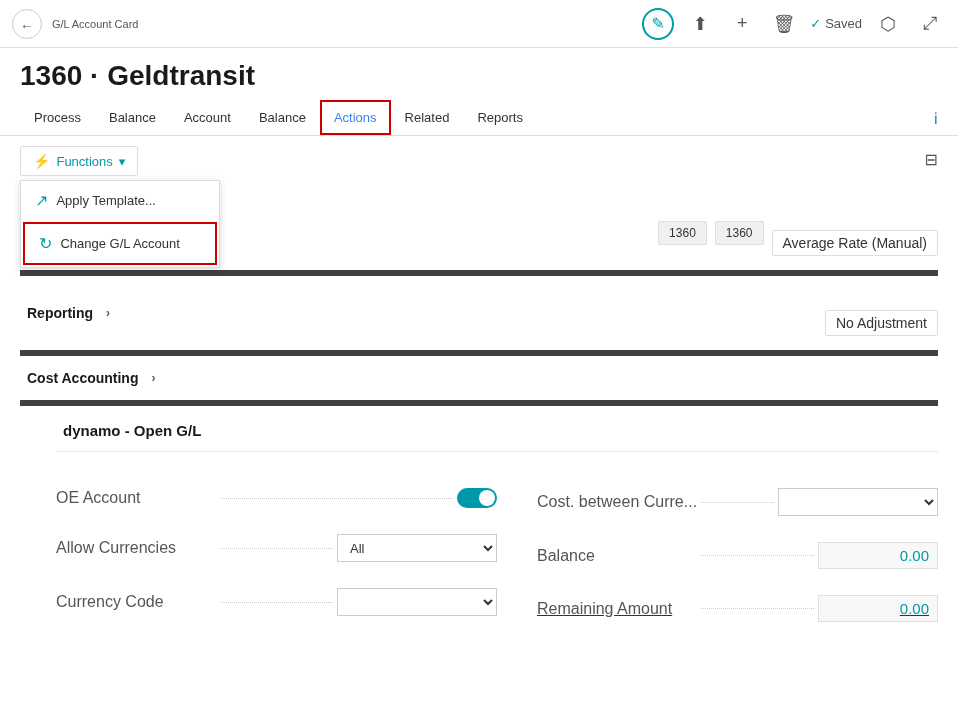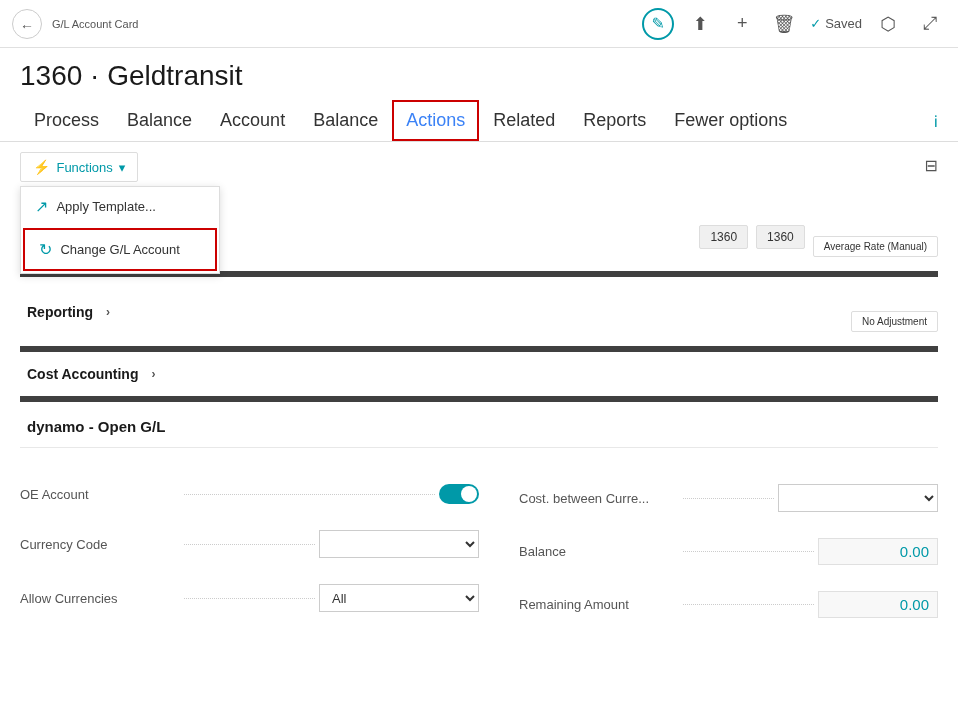--- a/index.html
+++ b/index.html
@@ -22,28 +22,28 @@
       cursor: pointer; color: #0099a8; background: #fff; font-size: 16px;
     }
     .icon-btn-flat {
       width: 32px; height: 32px; display: flex; align-items: center; justify-content: center;
       cursor: pointer; color: #555; background: none; border: none; font-size: 18px;
     }
     .saved-label { font-size: 13px; color: #555; display: flex; align-items: center; gap: 4px; }
     .saved-label .check { color: #0099a8; }
 
     .page-heading { padding: 12px 20px 0 20px; }
-    .page-heading h1 { font-size: 28px; font-weight: 400; color: #1a1a1a; }
+    .page-heading h1 { font-size: 28px; font-weight: 700; color: #1a1a1a; }
 
     .nav-tabs {
       display: flex; align-items: center; padding: 0 20px;
       border-bottom: 1px solid #ddd; margin-top: 8px; gap: 0;
     }
     .nav-tab {
-      padding: 10px 14px; font-size: 18px; cursor: pointer; color: #333;
+      padding: 10px 14px; font-size: 13px; cursor: pointer; color: #333;
       border: none; background: none; position: relative;
     }
     .nav-tab.active {
       color: #3b82f6; font-weight: 500;
       border: 2px solid #c00; padding: 8px 12px;
     }
     .nav-tab-info { margin-left: auto; color: #0099a8; font-size: 16px; cursor: pointer; }
 
     .dropdown-area { position: relative; padding: 10px 20px; }
     .functions-btn {
@@ -85,32 +85,32 @@
       display: flex; align-items: center; gap: 13px; cursor: pointer; padding-left: 7px;
     }
     .section-title .chevron { font-size: 12px; color: #555; }
     .section-badges { display: flex; align-items: center; gap: 8px; }
     .badge-pill {
       padding: 4px 10px; background: #f0f0f0; border: 1px solid #ddd;
       font-size: 12px; color: #333; border-radius: 2px;
     }
     .badge-pill-outline {
       padding: 4px 10px; border: 1px solid #ddd;
-      font-size: 10px; color: #333; background: #fff; border-radius: 2px; margin-top: 20px;
+      font-size: 14px; color: #333; background: #fff; border-radius: 2px; margin-top: 20px;
     }
 
     .fields-grid {
       display: grid; grid-template-columns: 1fr 1fr; gap: 0;
       padding: 16px 0;
     }
     .field-row {
       display: flex; align-items: center; padding: 8px 0;
     }
     .field-label {
-      font-size: 13px; color: #555; min-width: 160px;
+      font-size: 16px; color: #555; min-width: 160px;
       position: relative;
     }
     .field-label::after {
       content: '';
       position: absolute; bottom: -1px; left: 100%; right: 0;
       border-bottom: 1px dotted #ccc;
     }
     .field-dots {
       flex: 1; border-bottom: 1px dotted #ccc; margin: 0 4px; height: 1px; min-width: 20px;
     }
@@ -174,21 +174,20 @@
 </div>
 
 <nav class="nav-tabs">
   <button class="nav-tab">Process</button>
   <button class="nav-tab">Balance</button>
   <button class="nav-tab">Account</button>
   <button class="nav-tab">Balance</button>
   <button class="nav-tab active">Actions</button>
   <button class="nav-tab">Related</button>
   <button class="nav-tab">Reports</button>
-  <button class="nav-tab">Fewer options</button>
   <span class="nav-tab-info">ℹ</span>
 </nav>
 
 <div class="dropdown-area">
   <button class="functions-btn">
     <span class="bolt">⚡</span>
     <span>Functions</span>
     <span>▾</span>
   </button>
 
@@ -230,63 +229,63 @@
     </div>
   </div>
 
   <div class="section-row">
     <div class="section-title">
       <span>Cost Accounting</span>
       <span class="chevron">›</span>
     </div>
   </div>
 
-  <div style="padding-top:16px;">
+  <div style="padding-top:16px;margin-left:36px;">
     <div class="section-title" style="font-size:15px; margin-bottom:12px;">
       <span>dynamo - Open G/L</span>
     </div>
     <div style="border-top:1px solid #e8e8e8; padding-top:12px;">
       <div class="fields-grid">
 
         <div>
           <div class="field-row">
             <span class="field-label">OE Account</span>
             <span class="field-dots"></span>
             <div class="toggle-switch"></div>
           </div>
           <div class="field-row" style="margin-top:10px;">
+            <span class="field-label">Allow Currencies</span>
+            <span class="field-dots"></span>
+            <select class="field-select">
+              <option>All</option>
+            </select>
+          </div>
+          <div class="field-row" style="margin-top:10px;">
             <span class="field-label">Currency Code</span>
             <span class="field-dots"></span>
             <select class="field-select">
               <option value=""></option>
             </select>
           </div>
-          <div class="field-row" style="margin-top:10px;">
-            <span class="field-label">Allow Currencies</span>
-            <span class="field-dots"></span>
-            <select class="field-select">
-              <option>All</option>
-            </select>
-          </div>
         </div>
 
         <div style="padding-left:40px;">
           <div class="field-row">
             <span class="field-label">Cost. between Curre...</span>
             <span class="field-dots"></span>
             <select class="field-select">
               <option value=""></option>
             </select>
           </div>
           <div class="field-row" style="margin-top:10px;">
             <span class="field-label">Balance</span>
             <span class="field-dots"></span>
             <span class="field-input-readonly">0.00</span>
           </div>
-          <div class="field-row" style="margin-top:10px;">
+          <div class="field-row" style="margin-top:10px;text-decoration:underline;">
             <span class="field-label">Remaining Amount</span>
             <span class="field-dots"></span>
             <span class="field-input-readonly">0.00</span>
           </div>
         </div>
       </div>
     </div>
   </div>
 
 </div>

